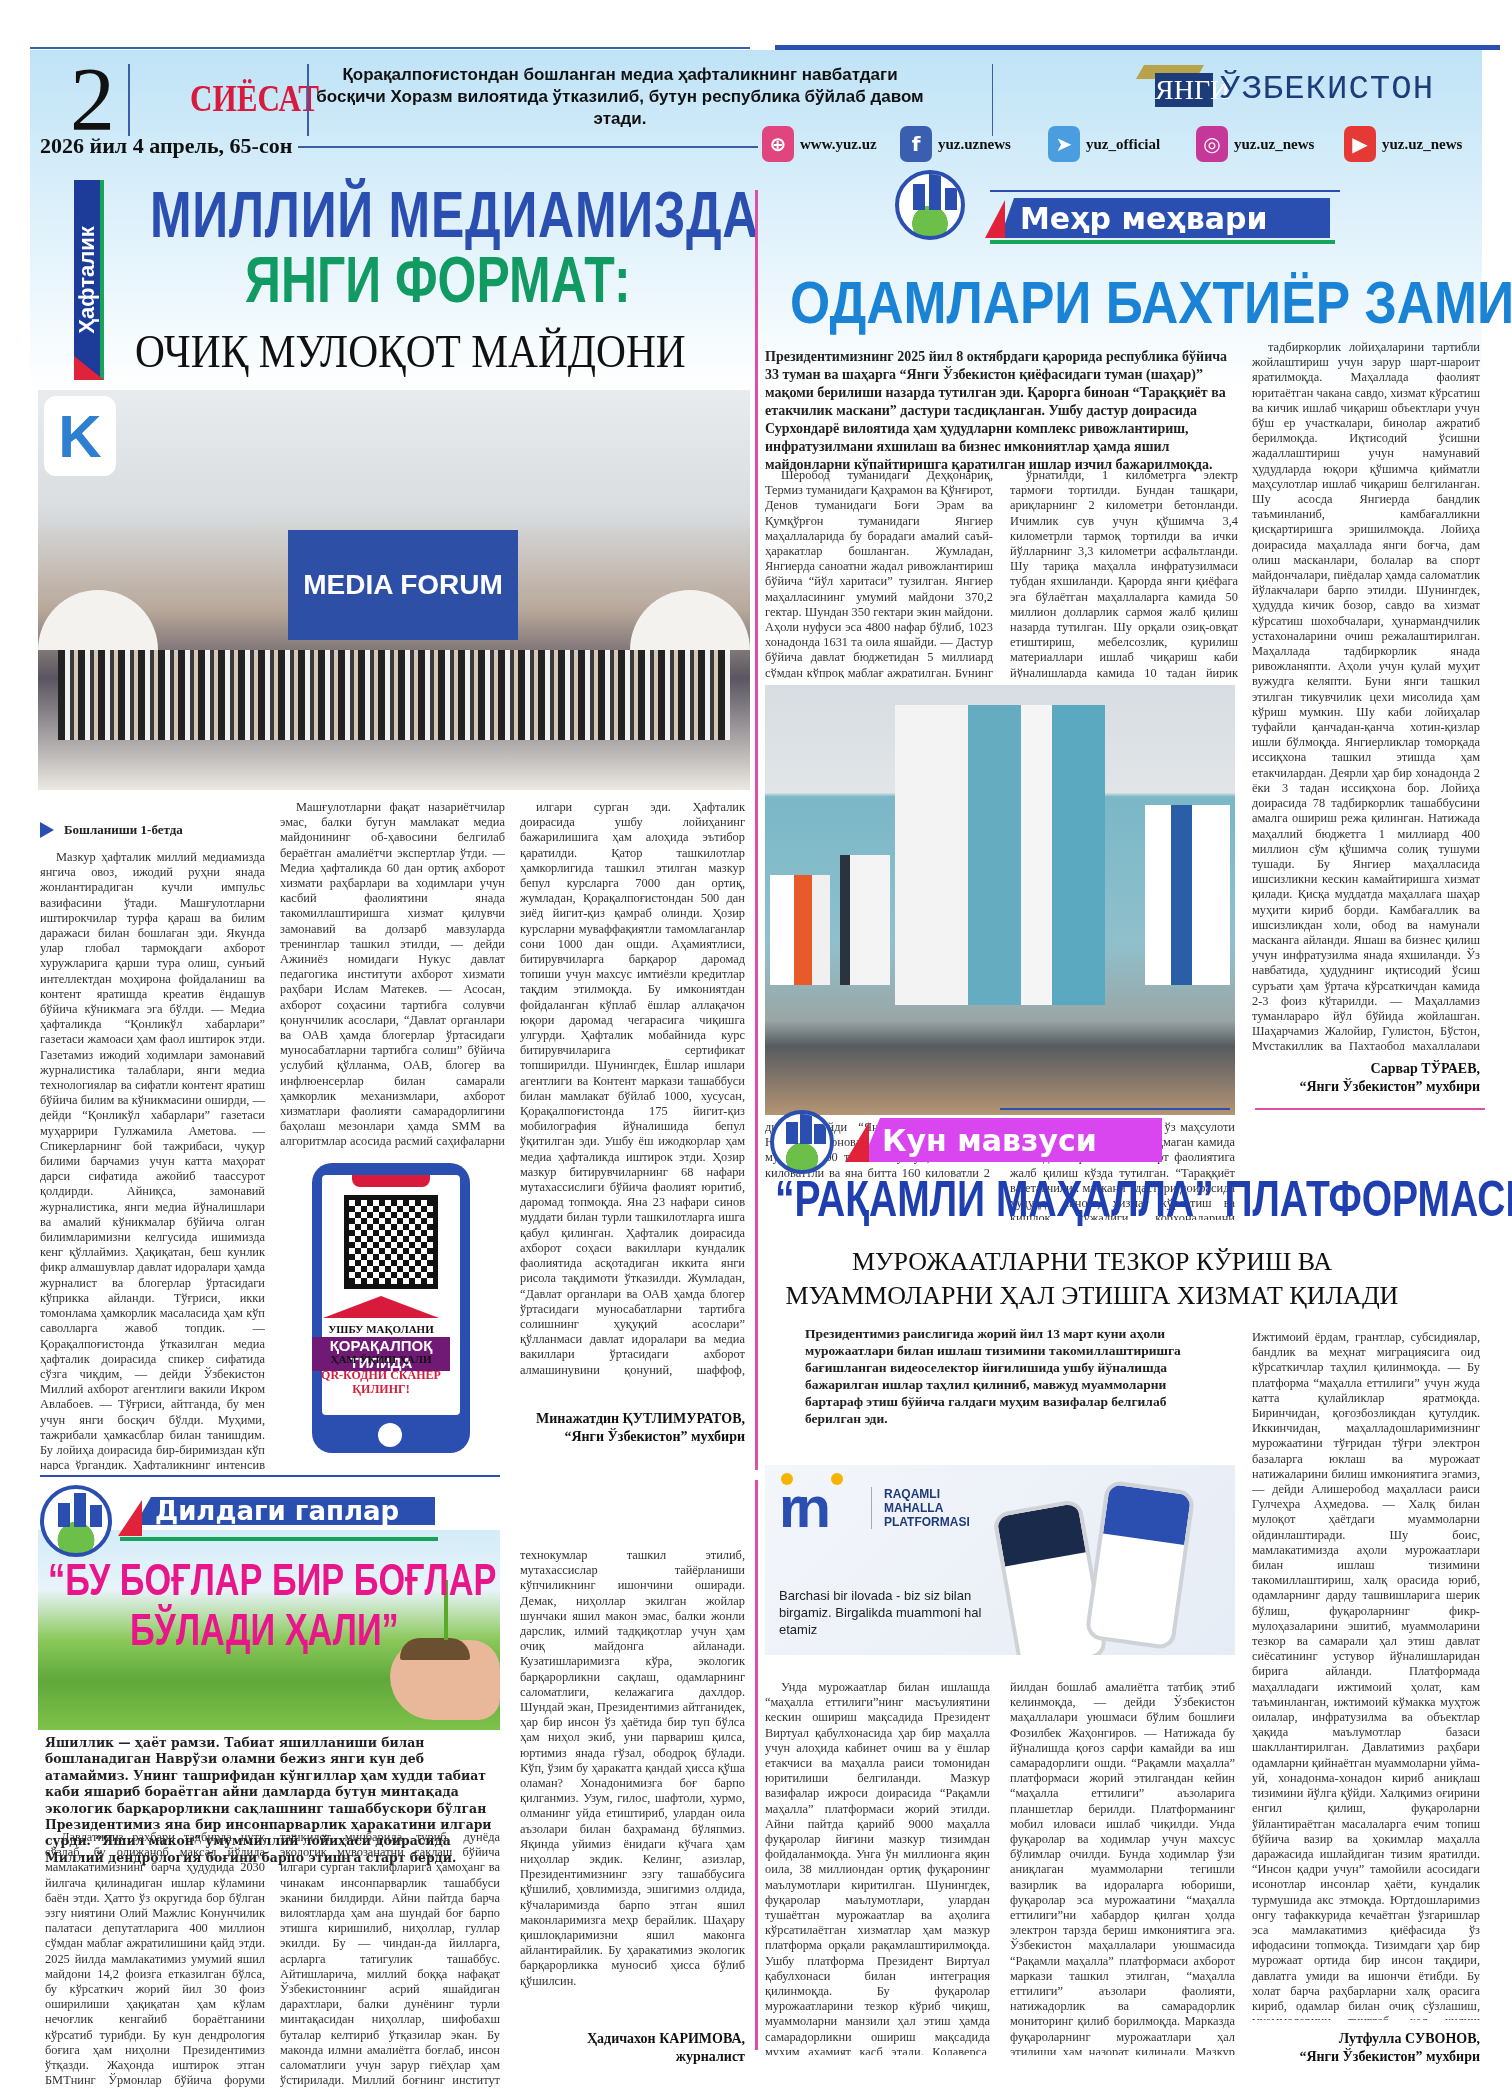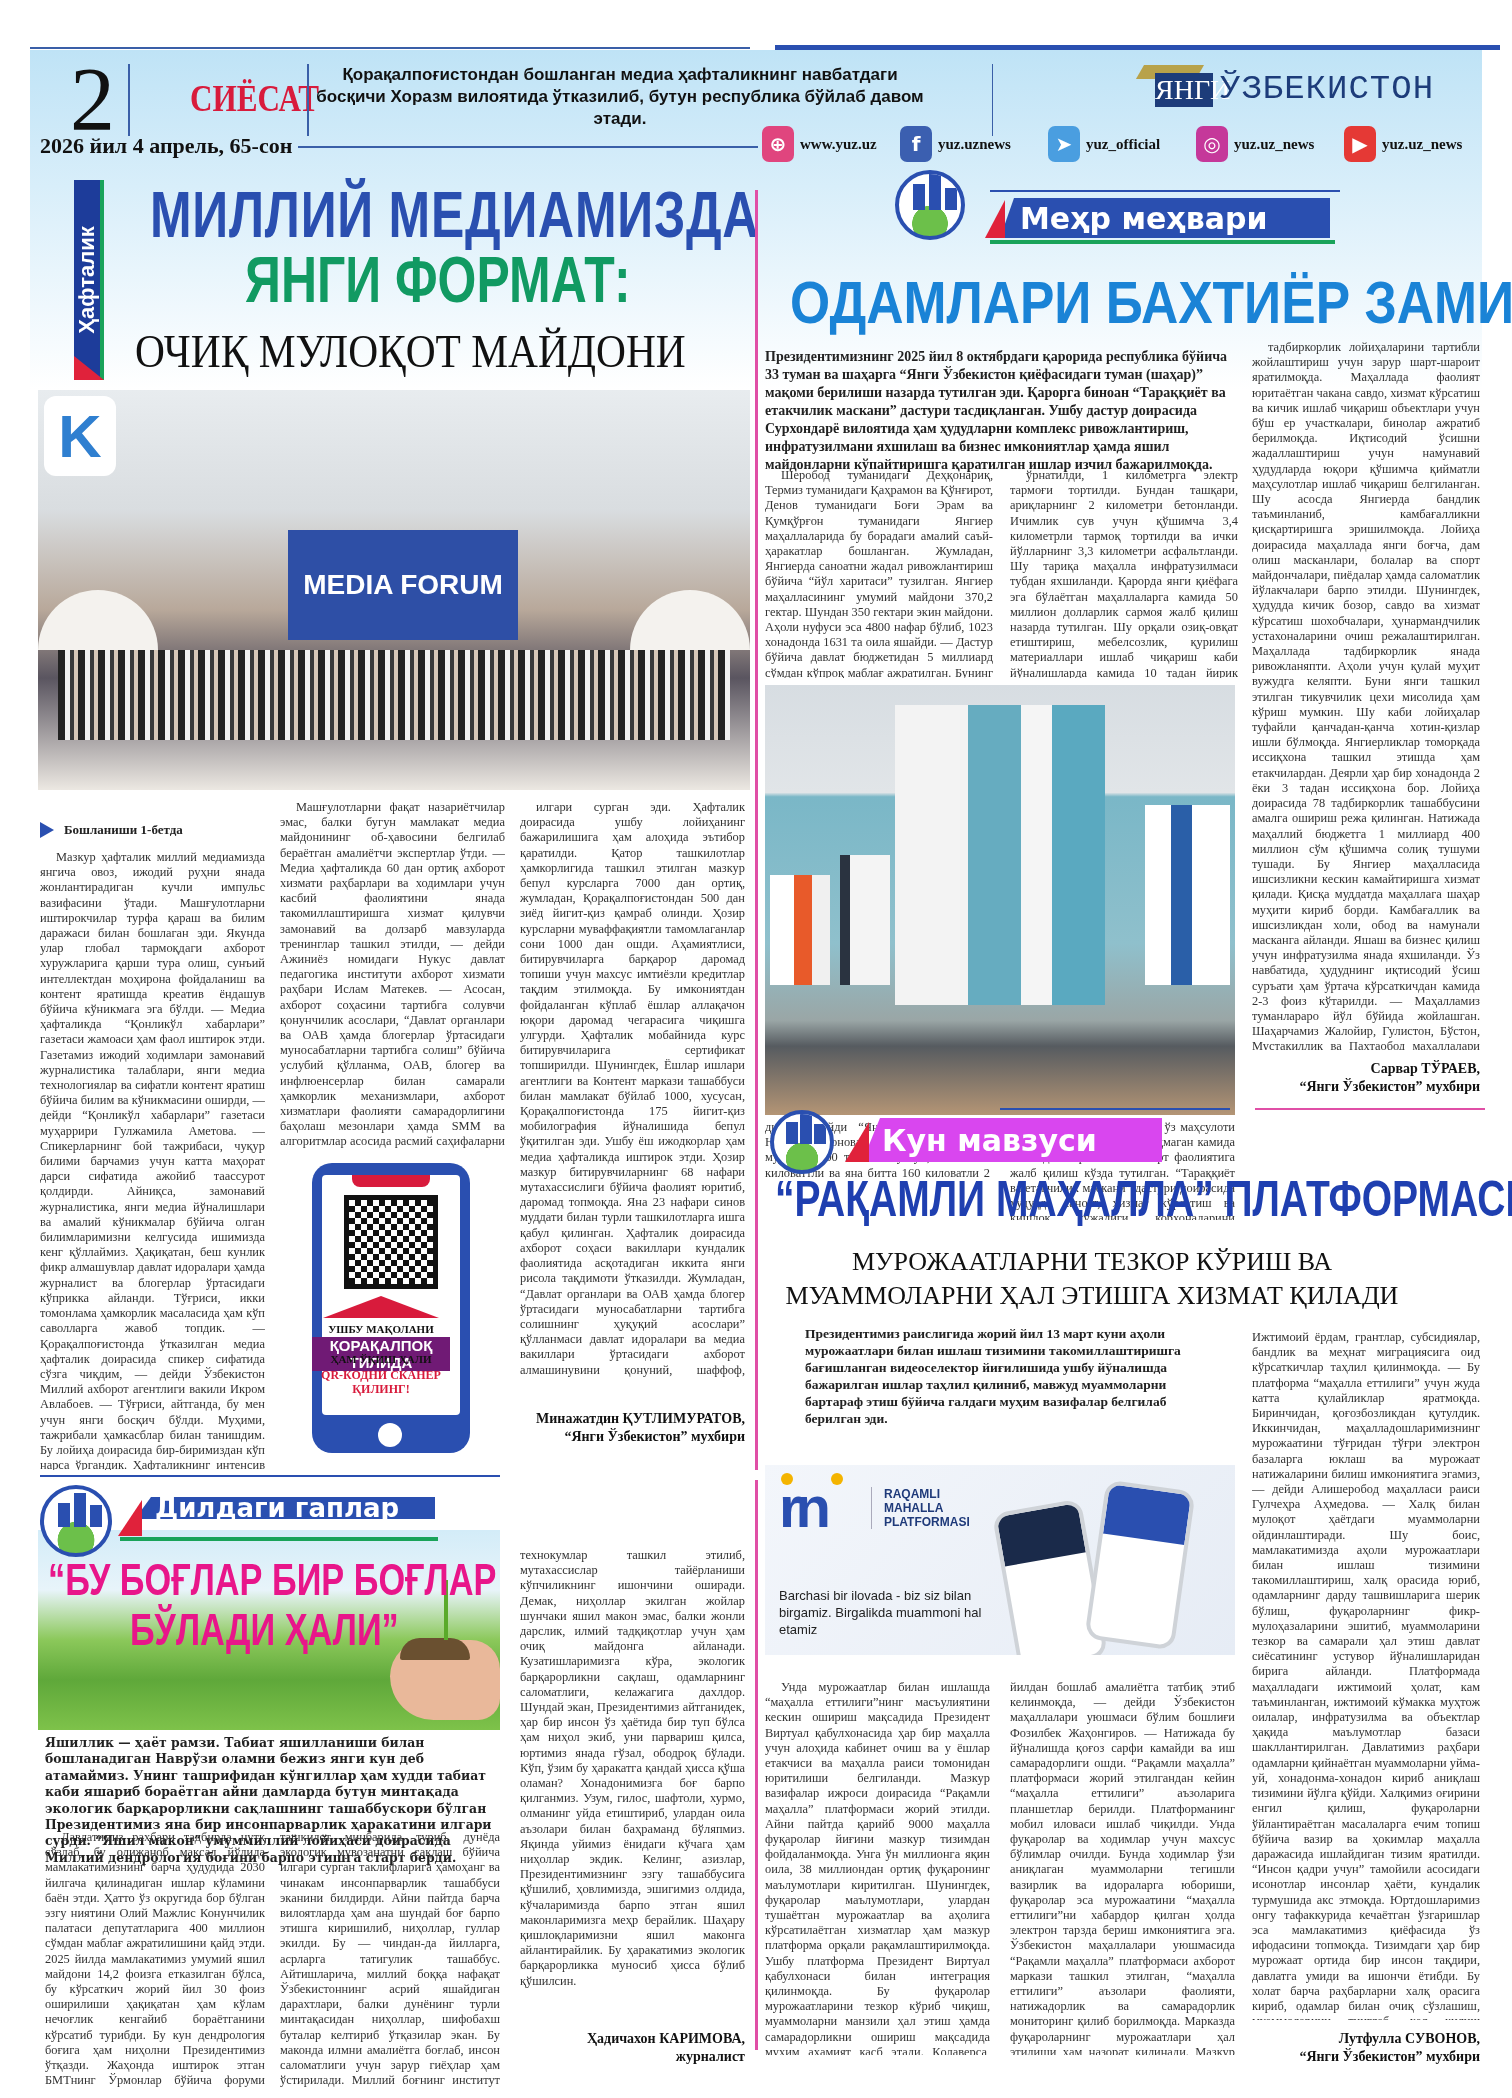--- a/index.html
+++ b/index.html
@@ -254,21 +254,21 @@
 <div class="photo nature">
   <div class="hands"></div>
   <div class="soil"></div>
   <div class="sprout"></div>
 </div>
 <div class="rub-circ" style="left:40px;top:1485px;width:72px;height:72px">
     <i style="left:14px;height:24px"></i>
     <i style="left:30px;height:34px"></i>
     <i style="left:46px;height:22px"></i>
   </div>
-<div class="rubric" style="left:135px;top:1497px;width:300px;height:22px;font-size:26px;background:#2a4fb0;clip-path:polygon(16px 0,100% 0,100% 100%,0 100%)">
+<div class="rubric" style="left:135px;top:1497px;width:300px;height:28px;font-size:26px;background:#2a4fb0;clip-path:polygon(16px 0,100% 0,100% 100%,0 100%)">
     <span>Дилдаги гаплар</span>
   </div>
 <div class="abs" style="left:118px;top:1500px;width:24px;height:36px;background:#e0223b;clip-path:polygon(100% 0,100% 100%,0 100%)"></div>
 <div class="abs" style="left:120px;top:1537px;width:318px;height:4px;background:#19a35a"></div>
 <div class="h2" style="left:48px;top:1555px;font-size:44px;color:#e8168a;transform:scaleX(0.78);line-height:50px">
   <div>“БУ БОҒЛАР БИР БОҒЛАР</div>
   <div style="padding-left:105px">БЎЛАДИ ҲАЛИ”</div>
 </div>
 <div class="lead" style="left:45px;top:1735px;width:455px;font-family:'DejaVu Serif',serif;font-size:12.4px;line-height:16.4px">Яшиллик — ҳаёт рамзи. Табиат яшилланиши билан бошланадиган Наврўзи оламни бежиз янги кун деб атамаймиз. Унинг ташрифидан кўнгиллар ҳам худди табиат каби яшариб бораётган айни дамларда бутун минтақада экологик барқарорликни сақлашнинг ташаббускори бўлган Президентимиз яна бир инсонпарварлик ҳаракатини илгари сурди. “Яшил макон” умуммиллий лойиҳаси доирасида Миллий дендрология боғини барпо этишга старт берди.</div>
 <div class="body" style="left:45px;top:1830px;width:220px;height:260px;overflow:hidden">

